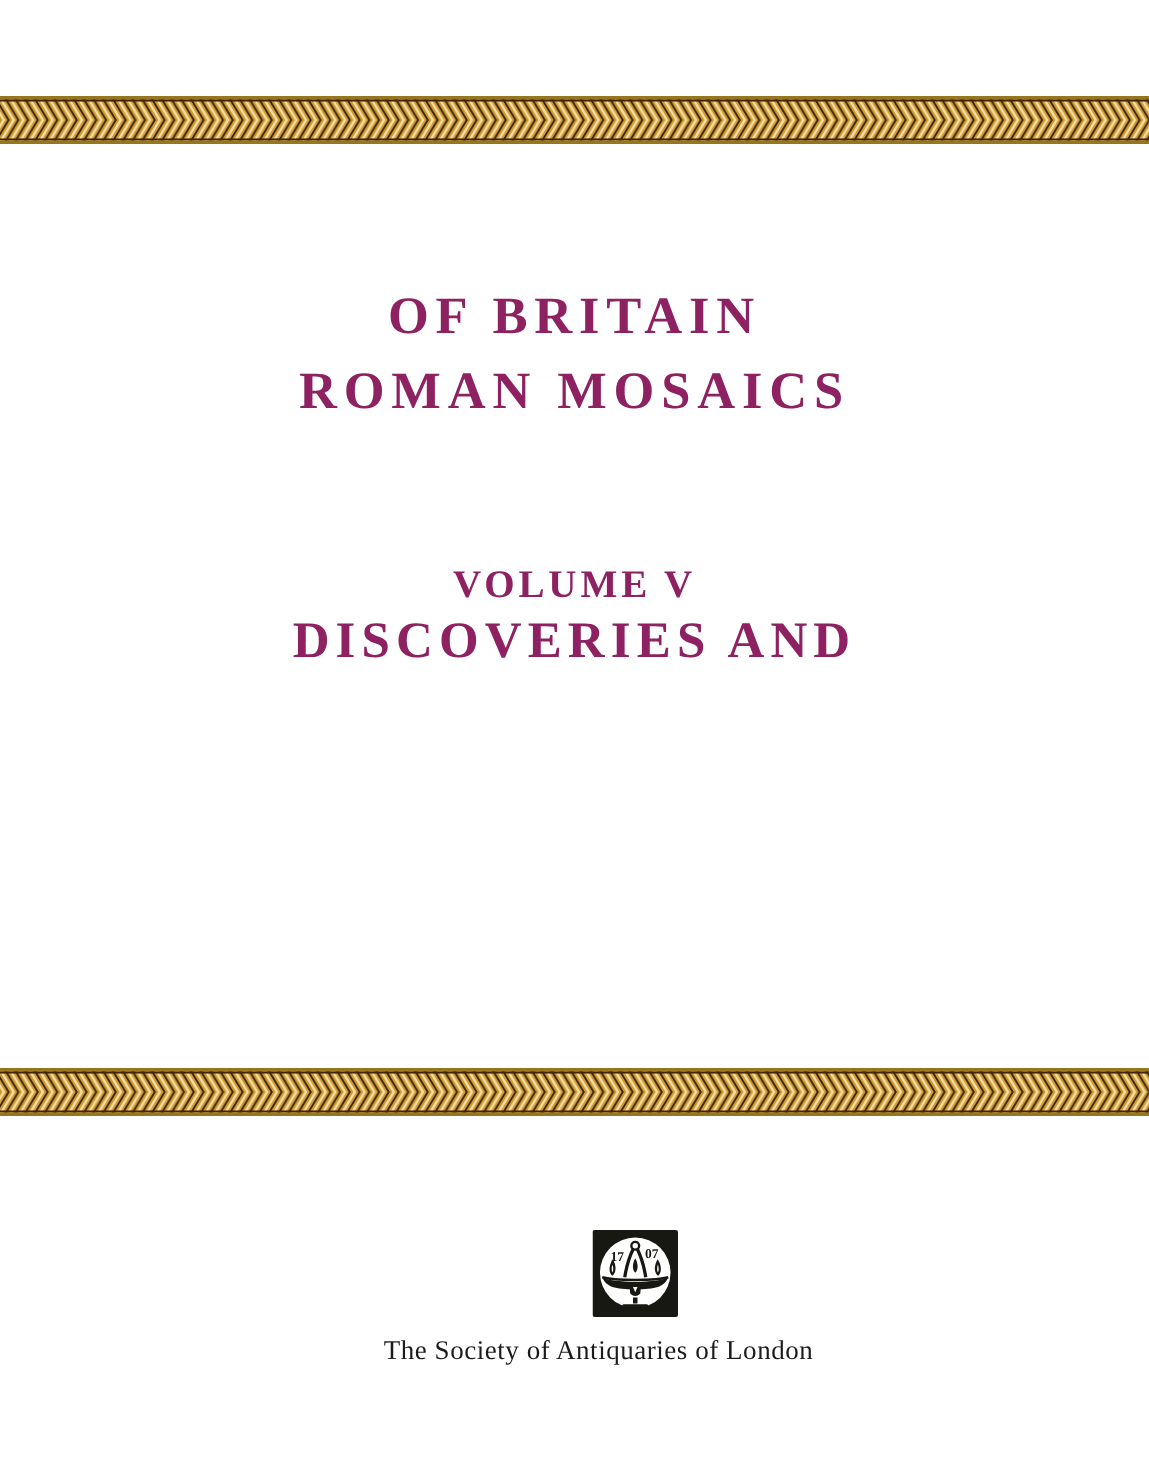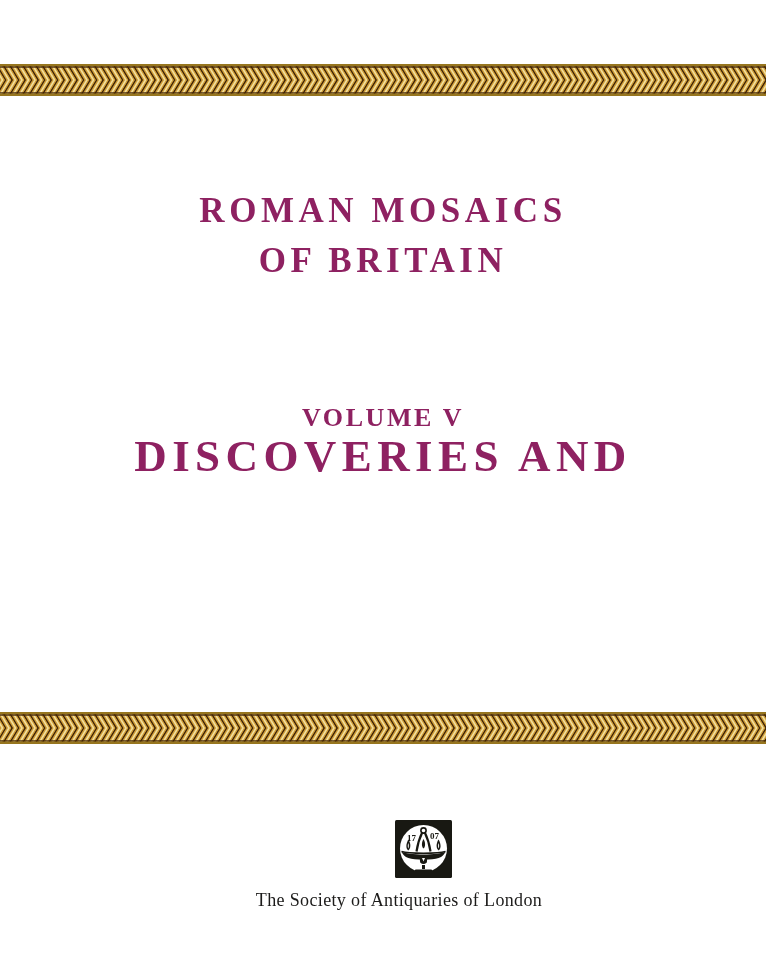--- a/index.html
+++ b/index.html
@@ -40,30 +40,29 @@
     letter-spacing: 0.13em;
   }
 
   .volume-block {
     position: absolute;
     top: 374px;
     left: 0;
     width: 766px;
     text-align: center;
     color: var(--accent, #8E2161);
-    margin-top: 28px;
   }
   .volume-label {
     font-size: 26px;
     line-height: 32px;
     font-weight: bold;
     letter-spacing: 0.10em;
   }
   .subtitle-line {
-    font-size: 45px;
+    font-size: 34px;
     line-height: 44px;
     font-weight: bold;
     letter-spacing: 0.12em;
   }
 
   .author-block {
     position: absolute;
     top: 595px;
     left: 0;
     width: 766px;
@@ -131,22 +130,22 @@
       </pattern>
     </defs>
     <rect width="766" height="32" fill="url(#braidTop)"></rect>
     <rect x="0" y="0" width="766" height="2.4" fill="#97761f"></rect>
     <rect x="0" y="2.4" width="766" height="1.3" fill="#42250a"></rect>
     <rect x="0" y="28.3" width="766" height="1.3" fill="#42250a"></rect>
     <rect x="0" y="29.6" width="766" height="2.4" fill="#97761f"></rect>
   </svg>
 
   <div class="title-block">
+    <div class="title-line">OF BRITAIN</div>
     <div class="title-line">ROMAN MOSAICS</div>
-    <div class="title-line">OF BRITAIN</div>
   </div>
 
   <div class="volume-block">
     <div class="volume-label">VOLUME V</div>
     <div class="subtitle-line">DISCOVERIES AND</div>
   </div>
 
 
   <svg class="braid braid-bottom" width="766" height="32" viewBox="0 0 766 32" xmlns="http://www.w3.org/2000/svg">
     <defs>

